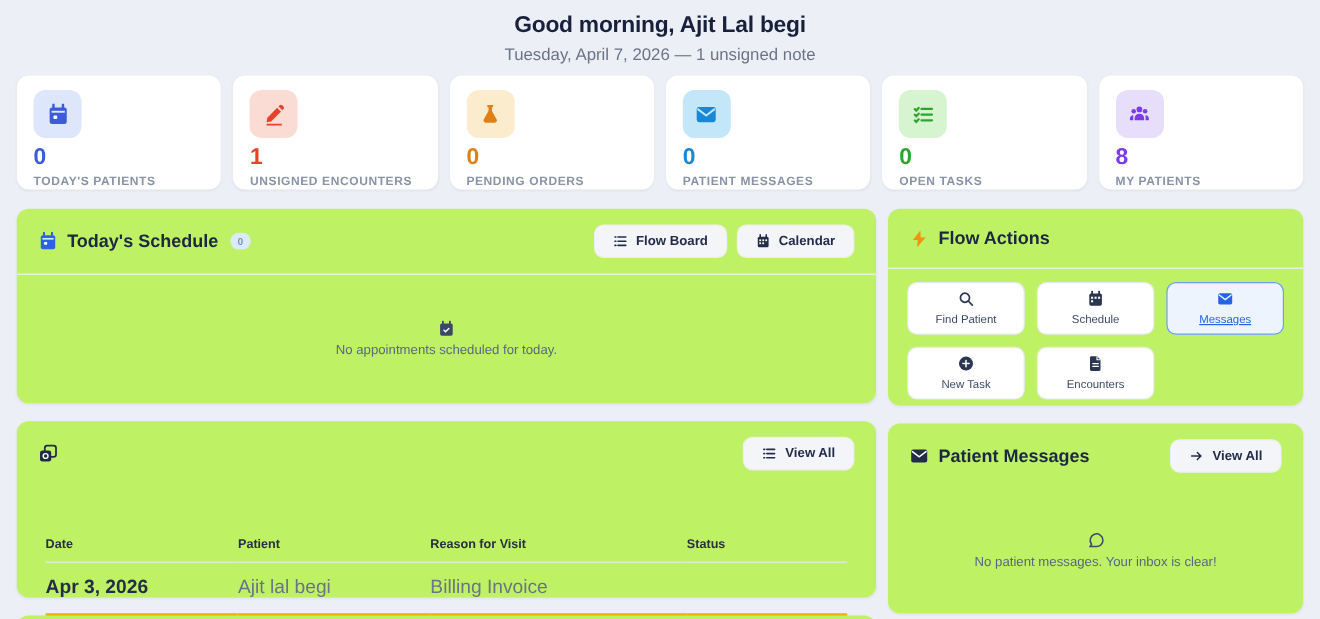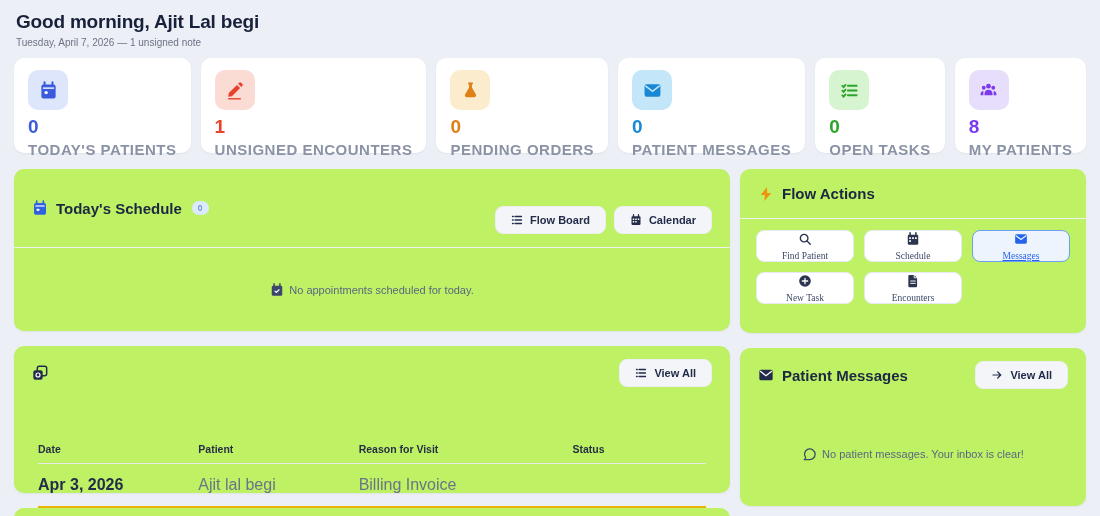--- a/index.html
+++ b/index.html
@@ -3,23 +3,23 @@
 <meta charset="utf-8">
 <style>
   * { margin:0; padding:0; box-sizing:border-box; }
   html,body { width:1100px; height:516px; overflow:hidden; }
   body {
     font-family:"Liberation Sans", sans-serif;
     background:#edeff6;
     color:#1d2745;
   }
   
-  .page-header { padding:11px 16px 6px; }
+  .page-header { padding:11px 16px 6px;text-align:center; }
   .greeting { font-size:19px; font-weight:800; color:#18213b; letter-spacing:-0.2px; }
-  .subtitle { font-size:10px; color:#6b7386; margin-top:4px; }
+  .subtitle { font-size:14px; color:#6b7386; margin-top:4px; }
   
   .stats-row {
     margin:4px 14px 0; display:grid;
     grid-template-columns:repeat(6,1fr); gap:10px;
   }
   .stat-card {
     background:#fff; border-radius:10px; padding:12px 14px; height:95px;
     box-shadow:0 1px 2px rgba(16,24,40,.05);
   }
   .stat-icon {
@@ -28,21 +28,21 @@
   }
   .stat-icon svg { width:19px; height:19px; }
   .si-1 { background:#dde6fb; color:#3b5bdb; }
   .si-2 { background:#fbdcd5; color:#e8422b; }
   .si-3 { background:#fcecce; color:#df7f16; }
   .si-4 { background:#c3e6f9; color:#1787d6; }
   .si-5 { background:#d5f4cf; color:#2fa42b; }
   .si-6 { background:#e7defb; color:#7c3aed; }
   .stat-value { font-size:19px; font-weight:800; line-height:1; }
   .v-1{color:#3b5bdb}.v-2{color:#e8422b}.v-3{color:#df7f16}.v-4{color:#1787d6}.v-5{color:#2fa42b}.v-6{color:#7c3aed}
-  .stat-label { font-size:15px; font-weight:600; color:#8a93a6; letter-spacing:.5px; margin-top:5px; white-space:nowrap; }
+  .stat-label { font-size:10px; font-weight:600; color:#8a93a6; letter-spacing:.5px; margin-top:5px; white-space:nowrap; }
   
   .main-grid {
     margin:16px 14px 0; display:grid;
     grid-template-columns:716px 346px; gap:10px; align-items:start;
   }
   .col { display:flex; flex-direction:column; gap:15px; }
   .card { background:#bef264; border-radius:10px; box-shadow:0 1px 2px rgba(16,24,40,.05); }
   .card-header {
     display:flex; align-items:center; justify-content:space-between;
     padding:13px 18px; min-height:50px;
@@ -54,35 +54,35 @@
     background:#dbeafe; color:#7b93c9; font-size:8.5px; font-weight:700;
     border-radius:8px; padding:2px 6px; margin-left:2px;
   }
   .btn {
     display:inline-flex; align-items:center; gap:7px;
     background:#f3f5f9; border:1px solid #eceef4; border-radius:8px;
     padding:7px 15px; font-size:11px; font-weight:700; color:#222c49;
     font-family:inherit; cursor:pointer; white-space:nowrap;
   }
   .btn svg { width:12px; height:12px; }
-  .btn-group { display:flex; gap:8px;margin-top:24px; }
+  .btn-group { display:flex; gap:8px; }
   
   .schedule-card { height:162px; display:flex; flex-direction:column; }
   .empty-state {
-    flex:1; display:flex; flex-direction:row; align-items:center; justify-content:center;
+    flex:1; display:flex; flex-direction:column; align-items:center; justify-content:center;
     gap:5px; color:#5a6781; font-size:11px;
   }
   .empty-state svg { width:14px; height:14px; color:#3c486b; }
   
   .qa-card { height:164px; }
   .qa-grid { display:grid; grid-template-columns:repeat(3,1fr); gap:10px; padding:11px 16px 16px; }
   .qa-btn {
     background:#fff; border:1px solid #e6e9f0; border-radius:8px;
     display:flex; flex-direction:column; align-items:center; justify-content:center;
-    gap:5px; height:32px; font-size:9.5px; color:#3c4966; cursor:pointer; font-family:Liberation Serif, serif;
+    gap:5px; height:44px; font-size:9.5px; color:#3c4966; cursor:pointer; font-family:Liberation Sans, sans-serif;
   }
   .qa-btn svg { width:14px; height:14px; color:#2b3550; }
   .qa-btn.active { background:#edf4fe; border:1.5px solid #6ba0f4; }
   .qa-btn.active .qa-label { color:#2563eb; text-decoration:underline; }
   .qa-btn.active svg { color:#2563eb; }
   
   .re-card { height:147px; }
   .re-table { padding:0 24px; }
   table { width:100%; border-collapse:collapse;margin-top:36px; }
   th {

